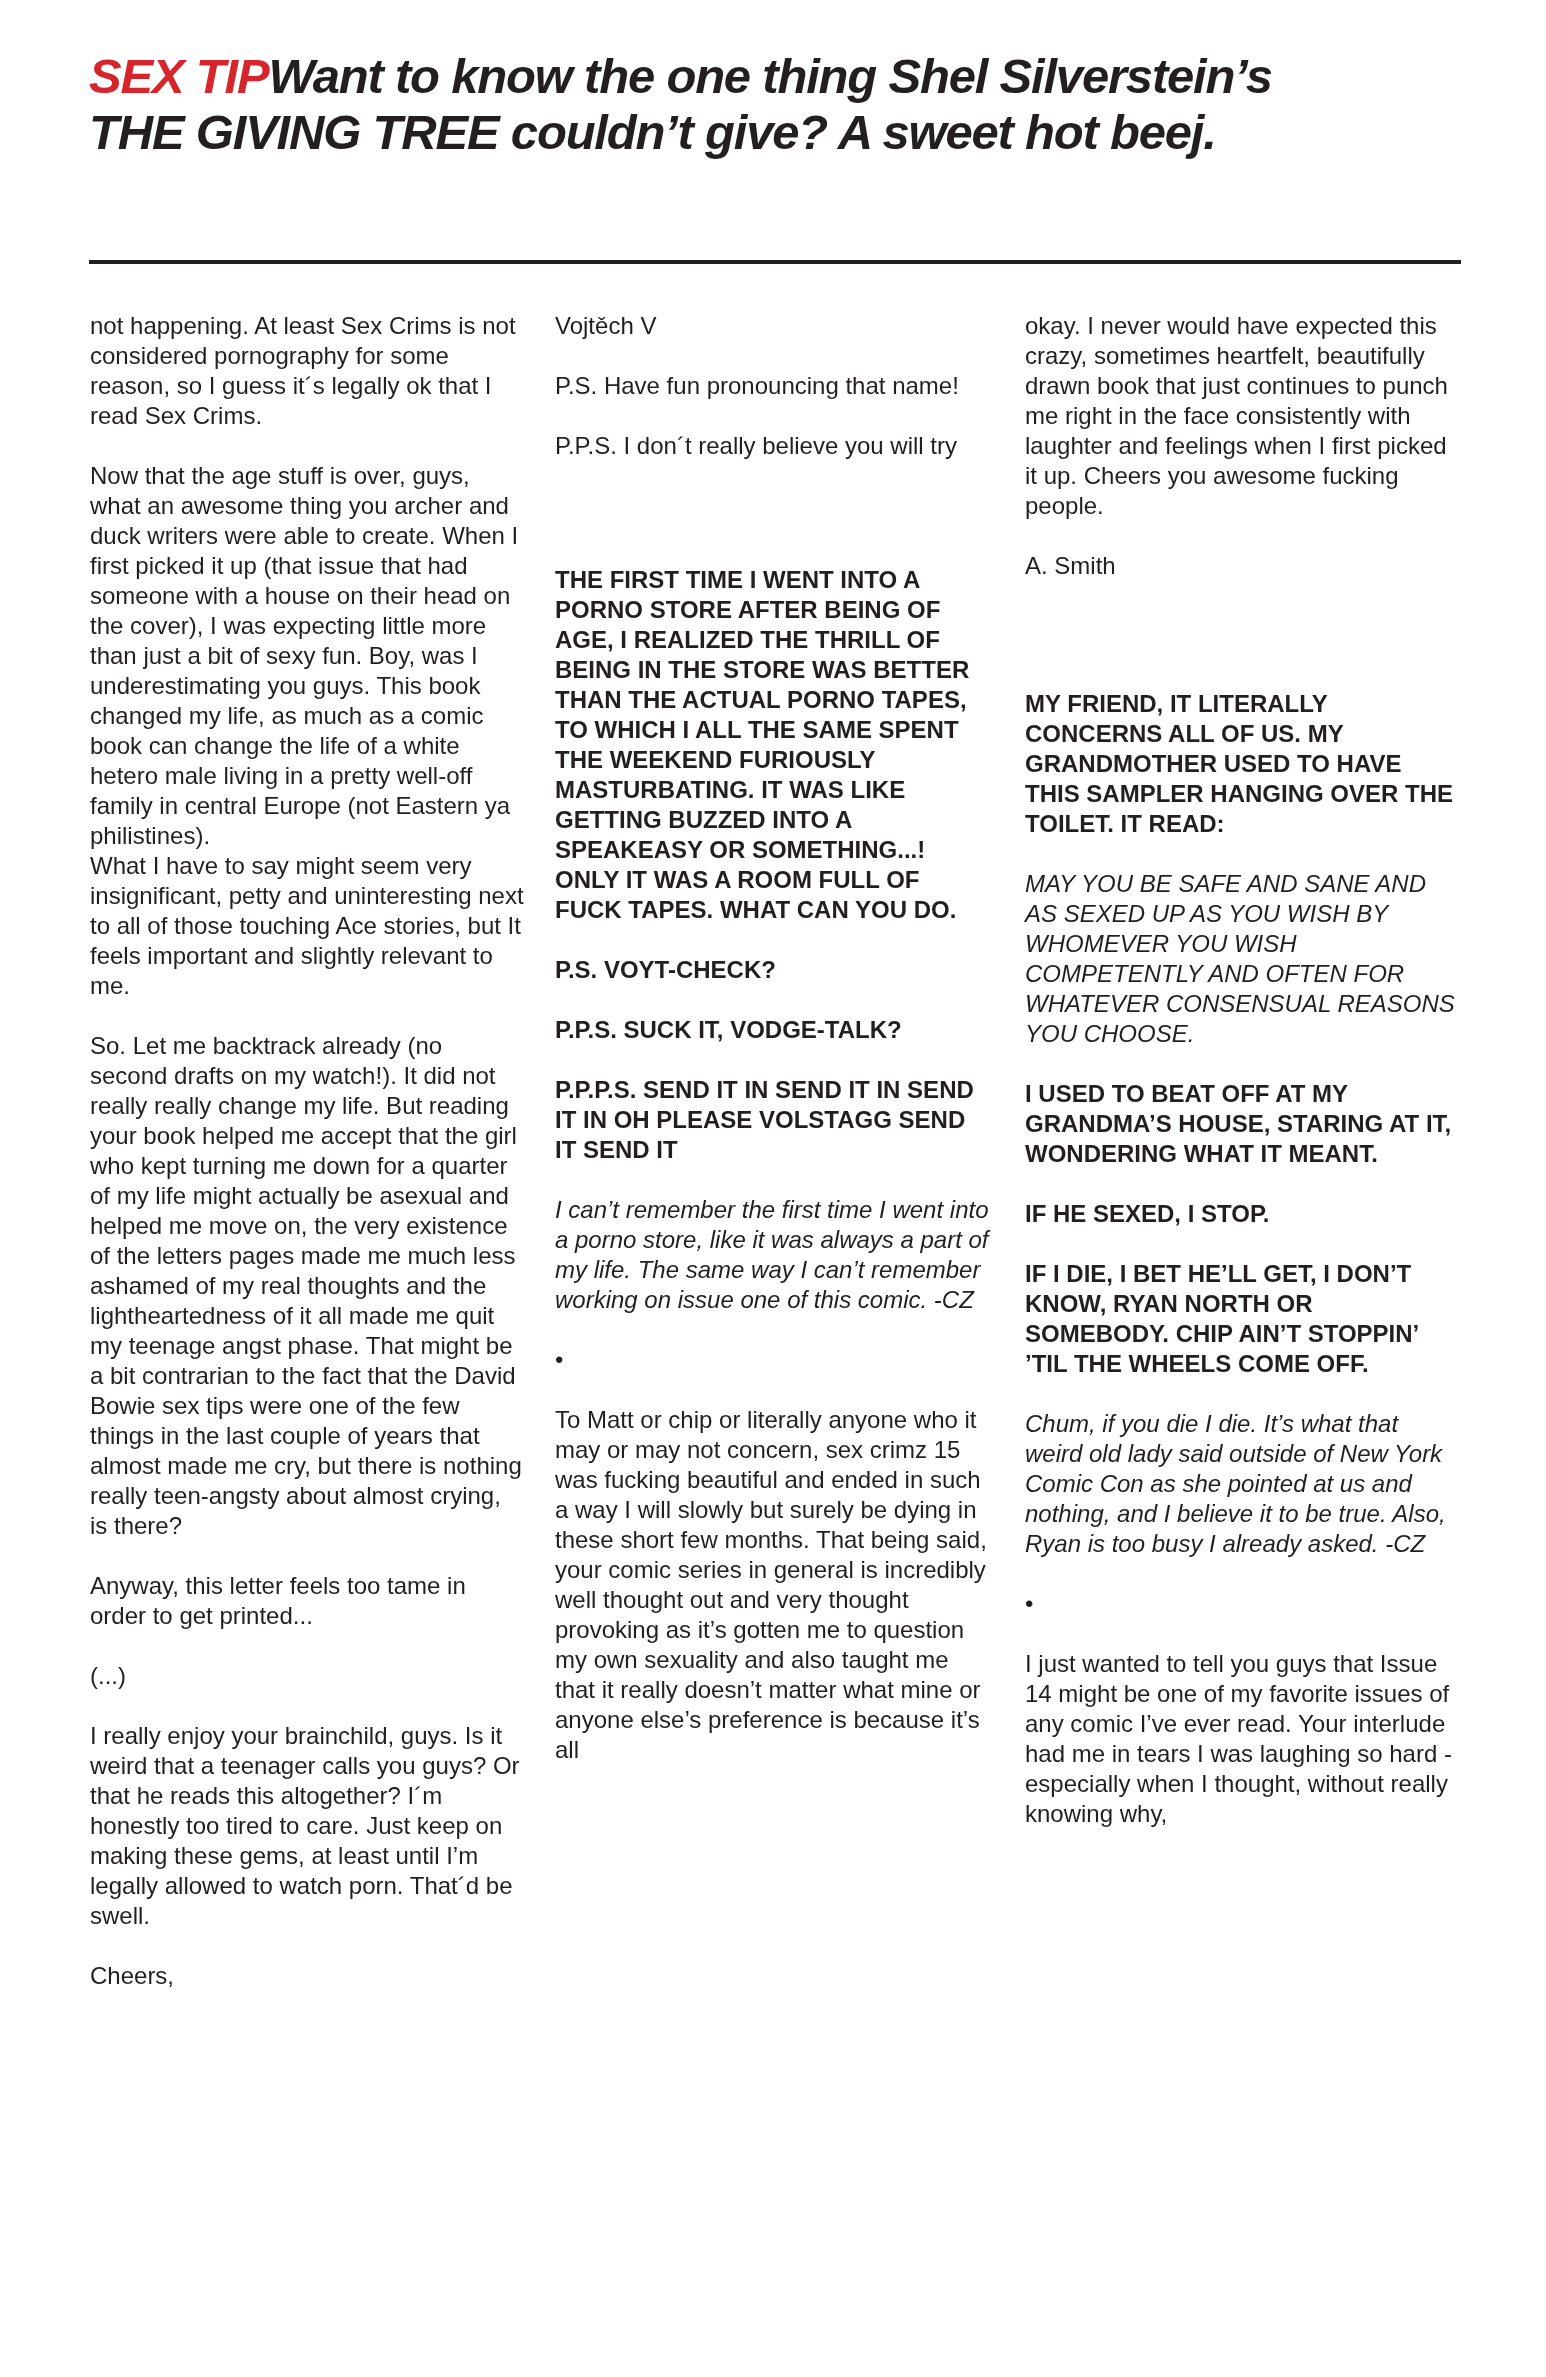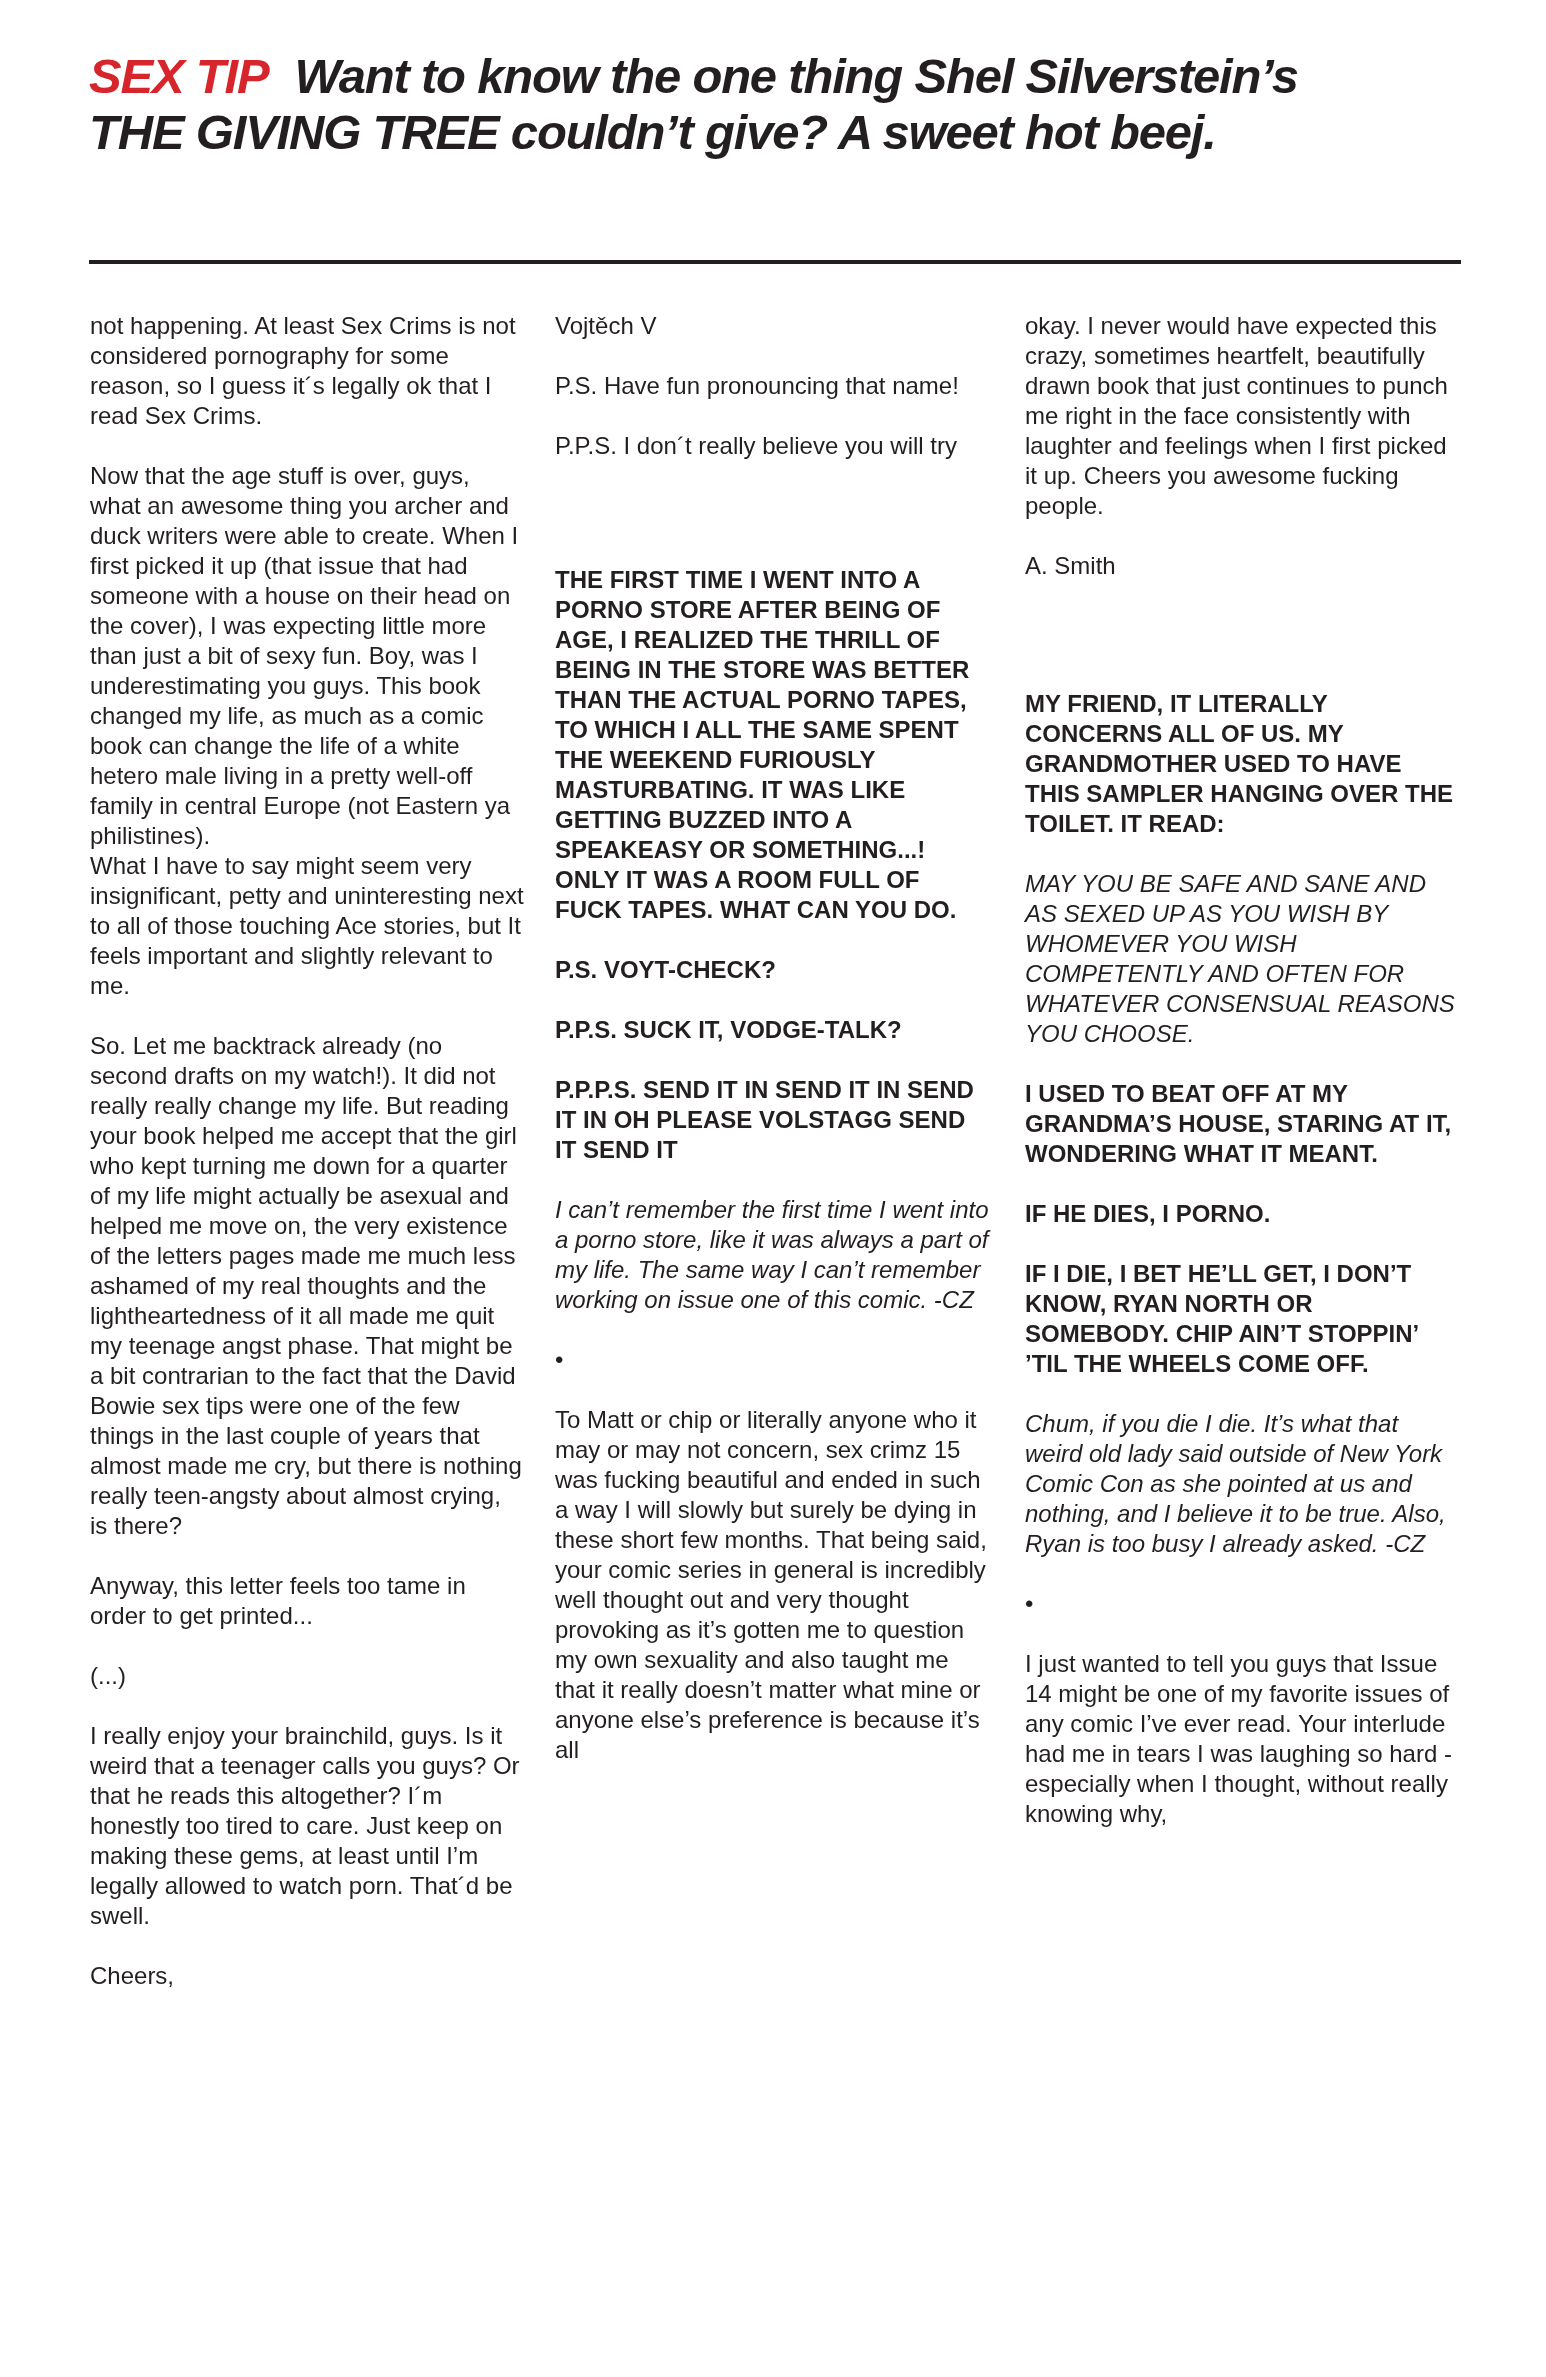--- a/index.html
+++ b/index.html
@@ -11,21 +11,21 @@
     font-family:"Liberation Sans", sans-serif;
     overflow:hidden;
   }
   .masthead{
     position:absolute;
     left:89px;top:48px;width:1374px;
     font-weight:bold;font-style:italic;
     font-size:49px;line-height:56px;letter-spacing:-1.2px;
     color:#231f20;
   }
-  .masthead .tag{color:#d6252b;margin-right:26px;}
+  .masthead .tag{color:#d6252b;margin-right:0;}
   .masthead .headline{white-space:pre-line;}
   .rule{
     position:absolute;
     left:89px;top:260px;width:1372px;height:3.9px;
     background:#231f20;
   }
   .columns{
     position:absolute;
     left:90px;top:311px;
     display:flex;
@@ -81,21 +81,21 @@
       <p class="blk">•</p>
       <p class="blk">To Matt or chip or literally anyone who it may or may not concern, sex crimz 15 was fucking beautiful and ended in such a way I will slowly but surely be dying in these short few months. That being said, your comic series in general is incredibly well thought out and very thought provoking as it’s gotten me to question my own sexuality and also taught me that it really doesn’t matter what mine or anyone else’s preference is because it’s all</p>
     </section>
 
     <section class="col col-3">
       <p class="blk">okay. I never would have expected this crazy, sometimes heartfelt, beautifully drawn book that just continues to punch me right in the face consistently with laughter and feelings when I first picked it up. Cheers you awesome fucking people.</p>
       <p class="blk">A. Smith</p>
       <p class="blk caps gap-col3">MY FRIEND, IT LITERALLY CONCERNS ALL OF US. MY GRANDMOTHER USED TO HAVE THIS SAMPLER HANGING OVER THE TOILET. IT READ:</p>
       <p class="blk caps reply-caps reply">MAY YOU BE SAFE AND SANE AND AS SEXED UP AS YOU WISH BY WHOMEVER YOU WISH COMPETENTLY AND OFTEN FOR WHATEVER CONSENSUAL REASONS YOU CHOOSE.</p>
       <p class="blk caps">I USED TO BEAT OFF AT MY GRANDMA’S HOUSE, STARING AT IT, WONDERING WHAT IT MEANT.</p>
-      <p class="blk caps">IF HE DIES, I PORNO.</p>
+      <p class="blk caps">IF HE SEXED, I STOP.</p>
       <p class="blk caps">IF I DIE, I BET HE’LL GET, I DON’T KNOW, RYAN NORTH OR SOMEBODY. CHIP AIN’T STOPPIN’ ’TIL THE WHEELS COME OFF.</p>
       <p class="blk reply">Chum, if you die I die. It’s what that weird old lady said outside of New York Comic Con as she pointed at us and nothing, and I believe it to be true. Also, Ryan is too busy I already asked. -CZ</p>
       <p class="blk">•</p>
       <p class="blk">I just wanted to tell you guys that Issue 14 might be one of my favorite issues of any comic I’ve ever read. Your interlude had me in tears I was laughing so hard - especially when I thought, without really knowing why,</p>
     </section>
 
   </main>
 
 </div>
 

